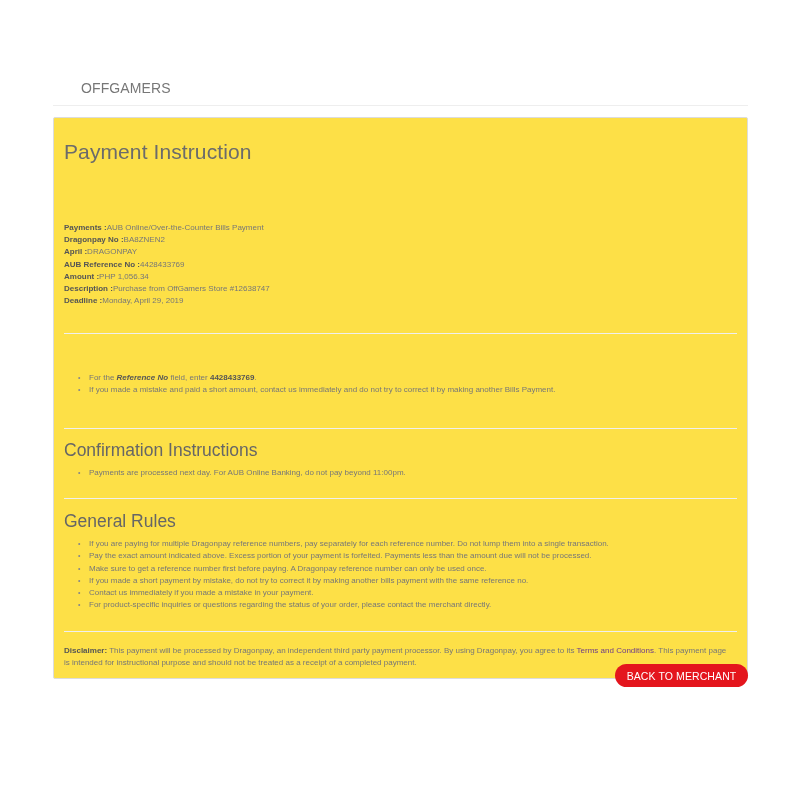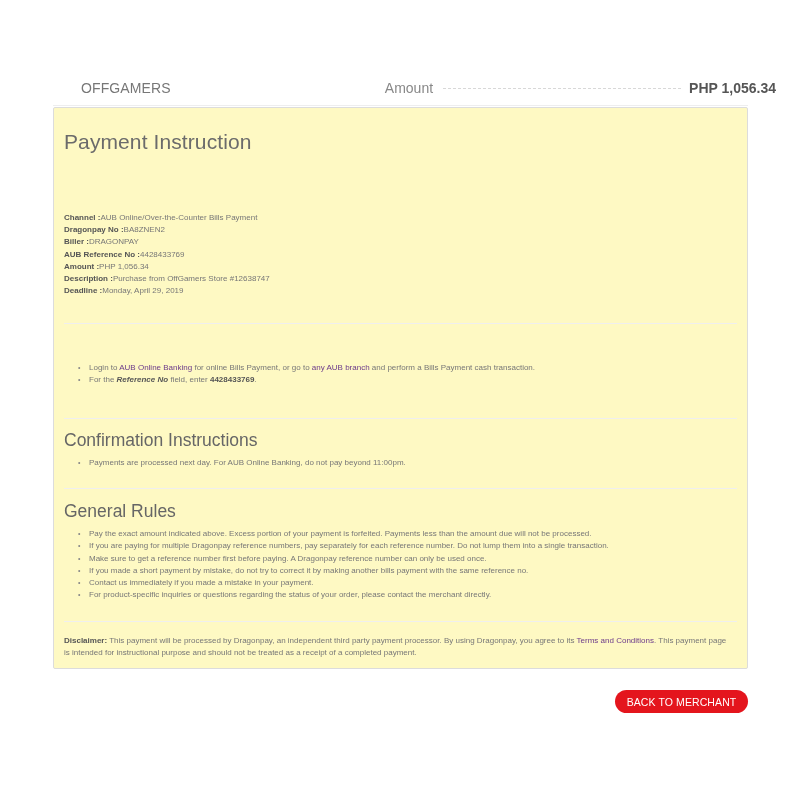--- a/index.html
+++ b/index.html
@@ -7,87 +7,82 @@
   body { font-family: "Liberation Sans", "DejaVu Sans", sans-serif; color: #666; position: relative; overflow: hidden; }
 
   .topbar { position: absolute; left: 53px; top: 81px; width: 695px; height: 14px; display: flex; align-items: center; font-size: 14px; margin-left: 28px; }
   .merchant { color: #777; letter-spacing: 0.1px; }
   .amount-wrap { margin-left: auto; display: flex; align-items: center; }
   .amount-label { color: #888; }
   .amount-dots { width: 238px; border-bottom: 1px dashed #d8d8d8; margin: 0 8px 0 10px; height: 1px; }
   .amount-value { color: #555; font-weight: bold; }
   .top-rule { position: absolute; left: 53px; top: 105px; width: 695px; border-top: 1px solid #eeeeee; }
 
-  .card { position: absolute; left: 53px; top: 107px; width: 695px; height: 562px; border: 1px solid #dcdcdc; border-radius: 2px; background: #fef9c3; }
+  .card { position: absolute; left: 53px; top: 117px; width: 695px; height: 562px; border: 1px solid #dcdcdc; border-radius: 2px; background: #fde047; }
   .page-title { position: absolute; left: 10px; top: 22px; font-size: 21px; color: #6b6b6b; font-weight: normal; letter-spacing: 0.1px; }
   .h2 { position: absolute; left: 10px; font-size: 17.5px; color: #666; font-weight: normal; }
 
   .details { position: absolute; left: 10px; top: 104px; font-size: 8px; line-height: 12.2px; color: #777; }
   .details b { color: #555; font-weight: bold; }
 
   .divider { position: absolute; left: 10px; width: 673px; border-top: 1px solid #efefef; }
 
   ul.bullets { position: absolute; left: 24px; list-style: none; font-size: 8px; line-height: 12.3px; color: #777; }
   ul.bullets li { position: relative; padding-left: 11px; white-space: nowrap; }
   ul.bullets li::before { content: "\2022"; position: absolute; left: 0; top: 0; color: #888; font-size: 7px; }
   .link { color: #6b3a8a; }
   .strong { color: #555; font-weight: bold; }
   .em { color: #555; font-weight: bold; font-style: italic; }
 
   .disclaimer { position: absolute; left: 10px; top: 527px; width: 670px; font-size: 8px; line-height: 12.2px; color: #777; }
   .disclaimer b { color: #555; }
 
-  .back-btn { position: absolute; left: 615px; top: 690px; width: 133px; height: 23px; background: #e4151d; color: #fff; border: none; border-radius: 12px; font-family: "Liberation Sans", sans-serif; font-size: 10.5px; font-weight: normal; letter-spacing: 0.1px; display: flex; align-items: center; justify-content: center; cursor: pointer; }
+  .back-btn { position: absolute; left: 615px; top: 664px; width: 133px; height: 23px; background: #e4151d; color: #fff; border: none; border-radius: 12px; font-family: "Liberation Sans", sans-serif; font-size: 10.5px; font-weight: normal; letter-spacing: 0.1px; display: flex; align-items: center; justify-content: center; cursor: pointer; }
 </style>
 </head>
 <body>
 
 <div class="topbar">
   <span class="merchant">OFFGAMERS</span>
-  <div class="amount-wrap">
-    <span class="amount-label">Amount</span>
-    <span class="amount-dots"></span>
-    <span class="amount-value">PHP 1,056.34</span>
-  </div>
 </div>
 <div class="top-rule"></div>
 
 <div class="card">
   <h1 class="page-title">Payment Instruction</h1>
 
   <div class="details">
-    <div><b>Channel :</b><span>AUB Online/Over-the-Counter Bills Payment</span></div>
+    <div><b>Payments :</b><span>AUB Online/Over-the-Counter Bills Payment</span></div>
     <div><b>Dragonpay No :</b><span>BA8ZNEN2</span></div>
-    <div><b>Biller :</b><span>DRAGONPAY</span></div>
+    <div><b>April :</b><span>DRAGONPAY</span></div>
     <div><b>AUB Reference No :</b><span>4428433769</span></div>
     <div><b>Amount :</b><span>PHP 1,056.34</span></div>
     <div><b>Description :</b><span>Purchase from OffGamers Store #12638747</span></div>
     <div><b>Deadline :</b><span>Monday, April 29, 2019</span></div>
   </div>
 
   <div class="divider" style="top:215px;"></div>
 
   <ul class="bullets" style="top:254px;">
-    <li><span>Login to </span><a class="link">AUB Online Banking</a><span> for online Bills Payment, or go to </span><a class="link">any AUB branch</a><span> and perform a Bills Payment cash transaction.</span></li>
     <li><span>For the </span><span class="em">Reference No</span><span> field, enter </span><span class="strong">4428433769</span><span>.</span></li>
+    <li>If you made a mistake and paid a short amount, contact us immediately and do not try to correct it by making another Bills Payment.</li>
   </ul>
 
   <div class="divider" style="top:310px;"></div>
 
   <h2 class="h2" style="top:322px;">Confirmation Instructions</h2>
   <ul class="bullets" style="top:349px;">
     <li>Payments are processed next day. For AUB Online Banking, do not pay beyond 11:00pm.</li>
   </ul>
 
   <div class="divider" style="top:380px;"></div>
 
   <h2 class="h2" style="top:393px;">General Rules</h2>
   <ul class="bullets" style="top:420px;">
+    <li>If you are paying for multiple Dragonpay reference numbers, pay separately for each reference number. Do not lump them into a single transaction.</li>
     <li>Pay the exact amount indicated above. Excess portion of your payment is forfeited. Payments less than the amount due will not be processed.</li>
-    <li>If you are paying for multiple Dragonpay reference numbers, pay separately for each reference number. Do not lump them into a single transaction.</li>
     <li>Make sure to get a reference number first before paying. A Dragonpay reference number can only be used once.</li>
     <li>If you made a short payment by mistake, do not try to correct it by making another bills payment with the same reference no.</li>
     <li>Contact us immediately if you made a mistake in your payment.</li>
     <li>For product-specific inquiries or questions regarding the status of your order, please contact the merchant directly.</li>
   </ul>
 
   <div class="divider" style="top:513px;"></div>
 
   <p class="disclaimer"><b>Disclaimer:</b><span> This payment will be processed by Dragonpay, an independent third party payment processor. By using Dragonpay, you agree to its </span><a class="link">Terms and Conditions</a><span>. This payment page is intended for instructional purpose and should not be treated as a receipt of a completed payment.</span></p>
 </div>

